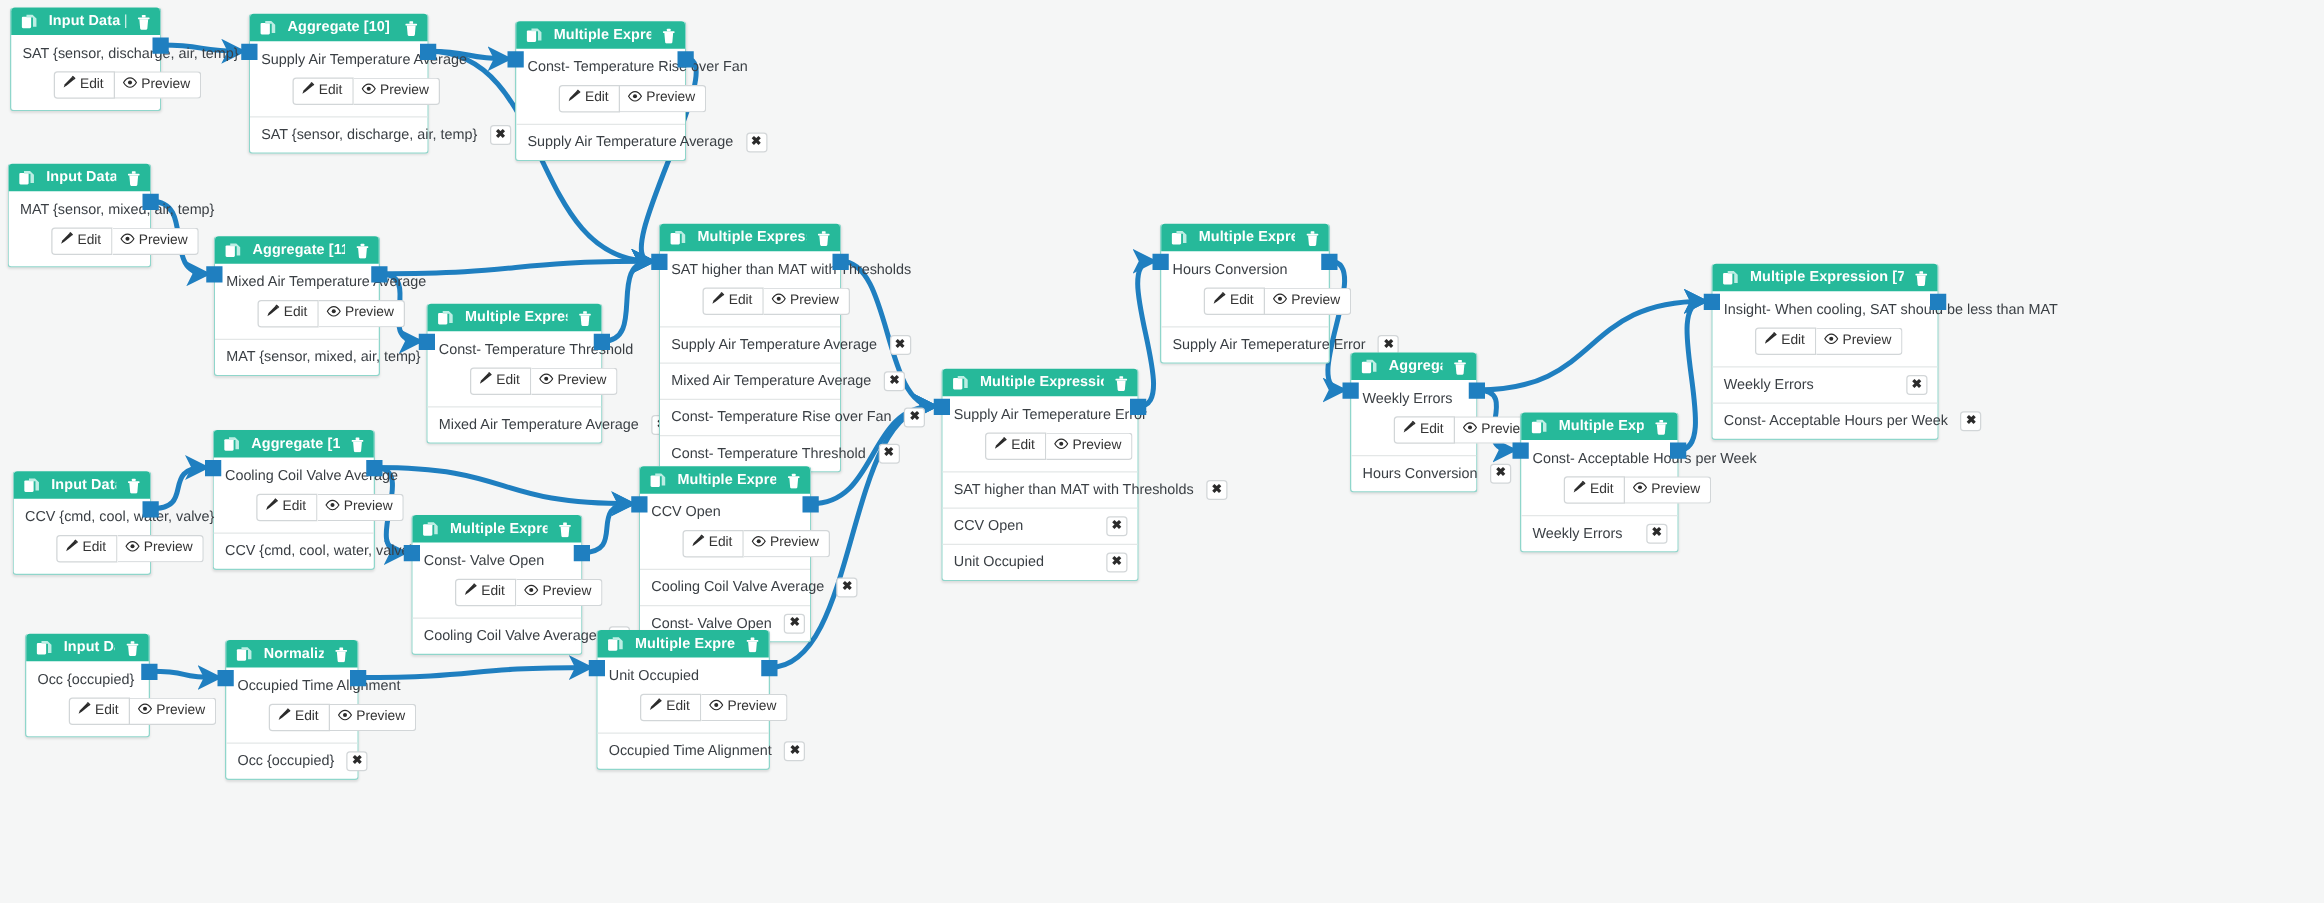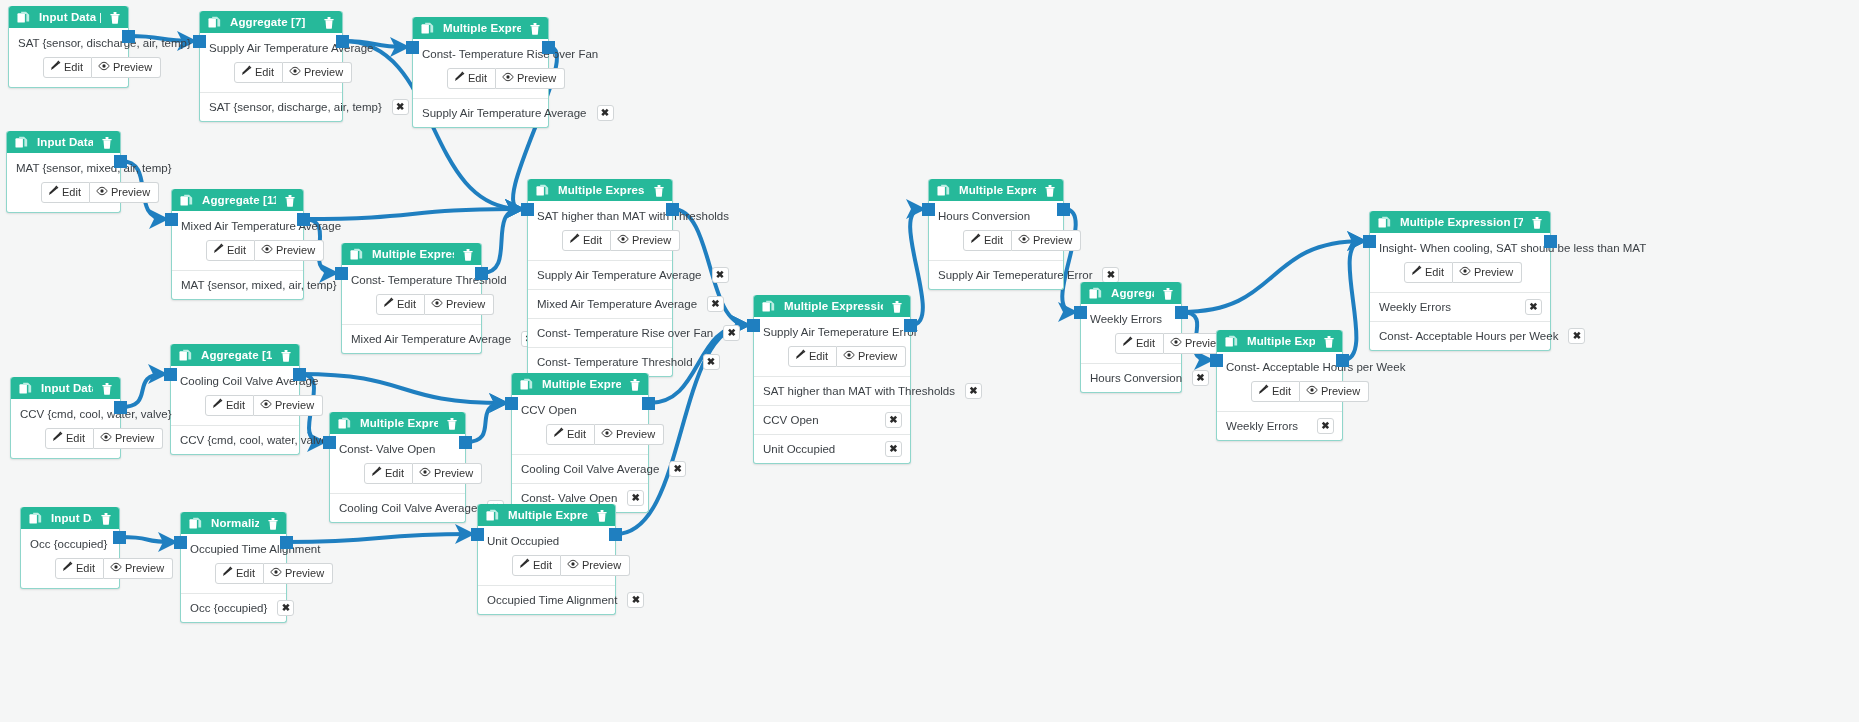--- a/index.html
+++ b/index.html
@@ -185,21 +185,21 @@
             </button>
           </div>
         </div>
       </div>
       <div class="node" style="left: 199px; top: 11px; width: 144px;">
         <div class="node-header">
           <span class="hdr-ico"><svg viewBox="0 0 14 14" width="13" height="13" aria-hidden="true">
               <rect x="0.5" y="2.5" width="8" height="10" rx="1" fill="#ffffff"></rect>
               <path d="M4.5 0.8 h5.2 l3.4 3.2 v7.2 h-3 v-8 h-5.6 z" fill="#bdeee4"></path>
             </svg></span>
-          <span class="node-title">Aggregate [7]</span>
+          <span class="node-title">Aggregate [10]</span>
           <span class="trash-ico"><svg viewBox="0 0 12 14" width="12" height="13" aria-hidden="true">
               <rect x="1" y="3.2" width="10" height="1.5" rx="0.4" fill="#ffffff"></rect>
               <path d="M2.2 4.7 h7.6 l-0.7 8.1 a1 1 0 0 1-1 0.9 h-4.2 a1 1 0 0 1-1-0.9 z" fill="#ffffff"></path>
               <rect x="4.4" y="1" width="3.2" height="2.2" rx="0.5" fill="#ffffff"></rect>
             </svg></span>
         </div>
         <div class="node-body">
           <div class="node-expr">Supply Air Temperature Average</div>
           <div class="btn-group">
             <button class="btn">

